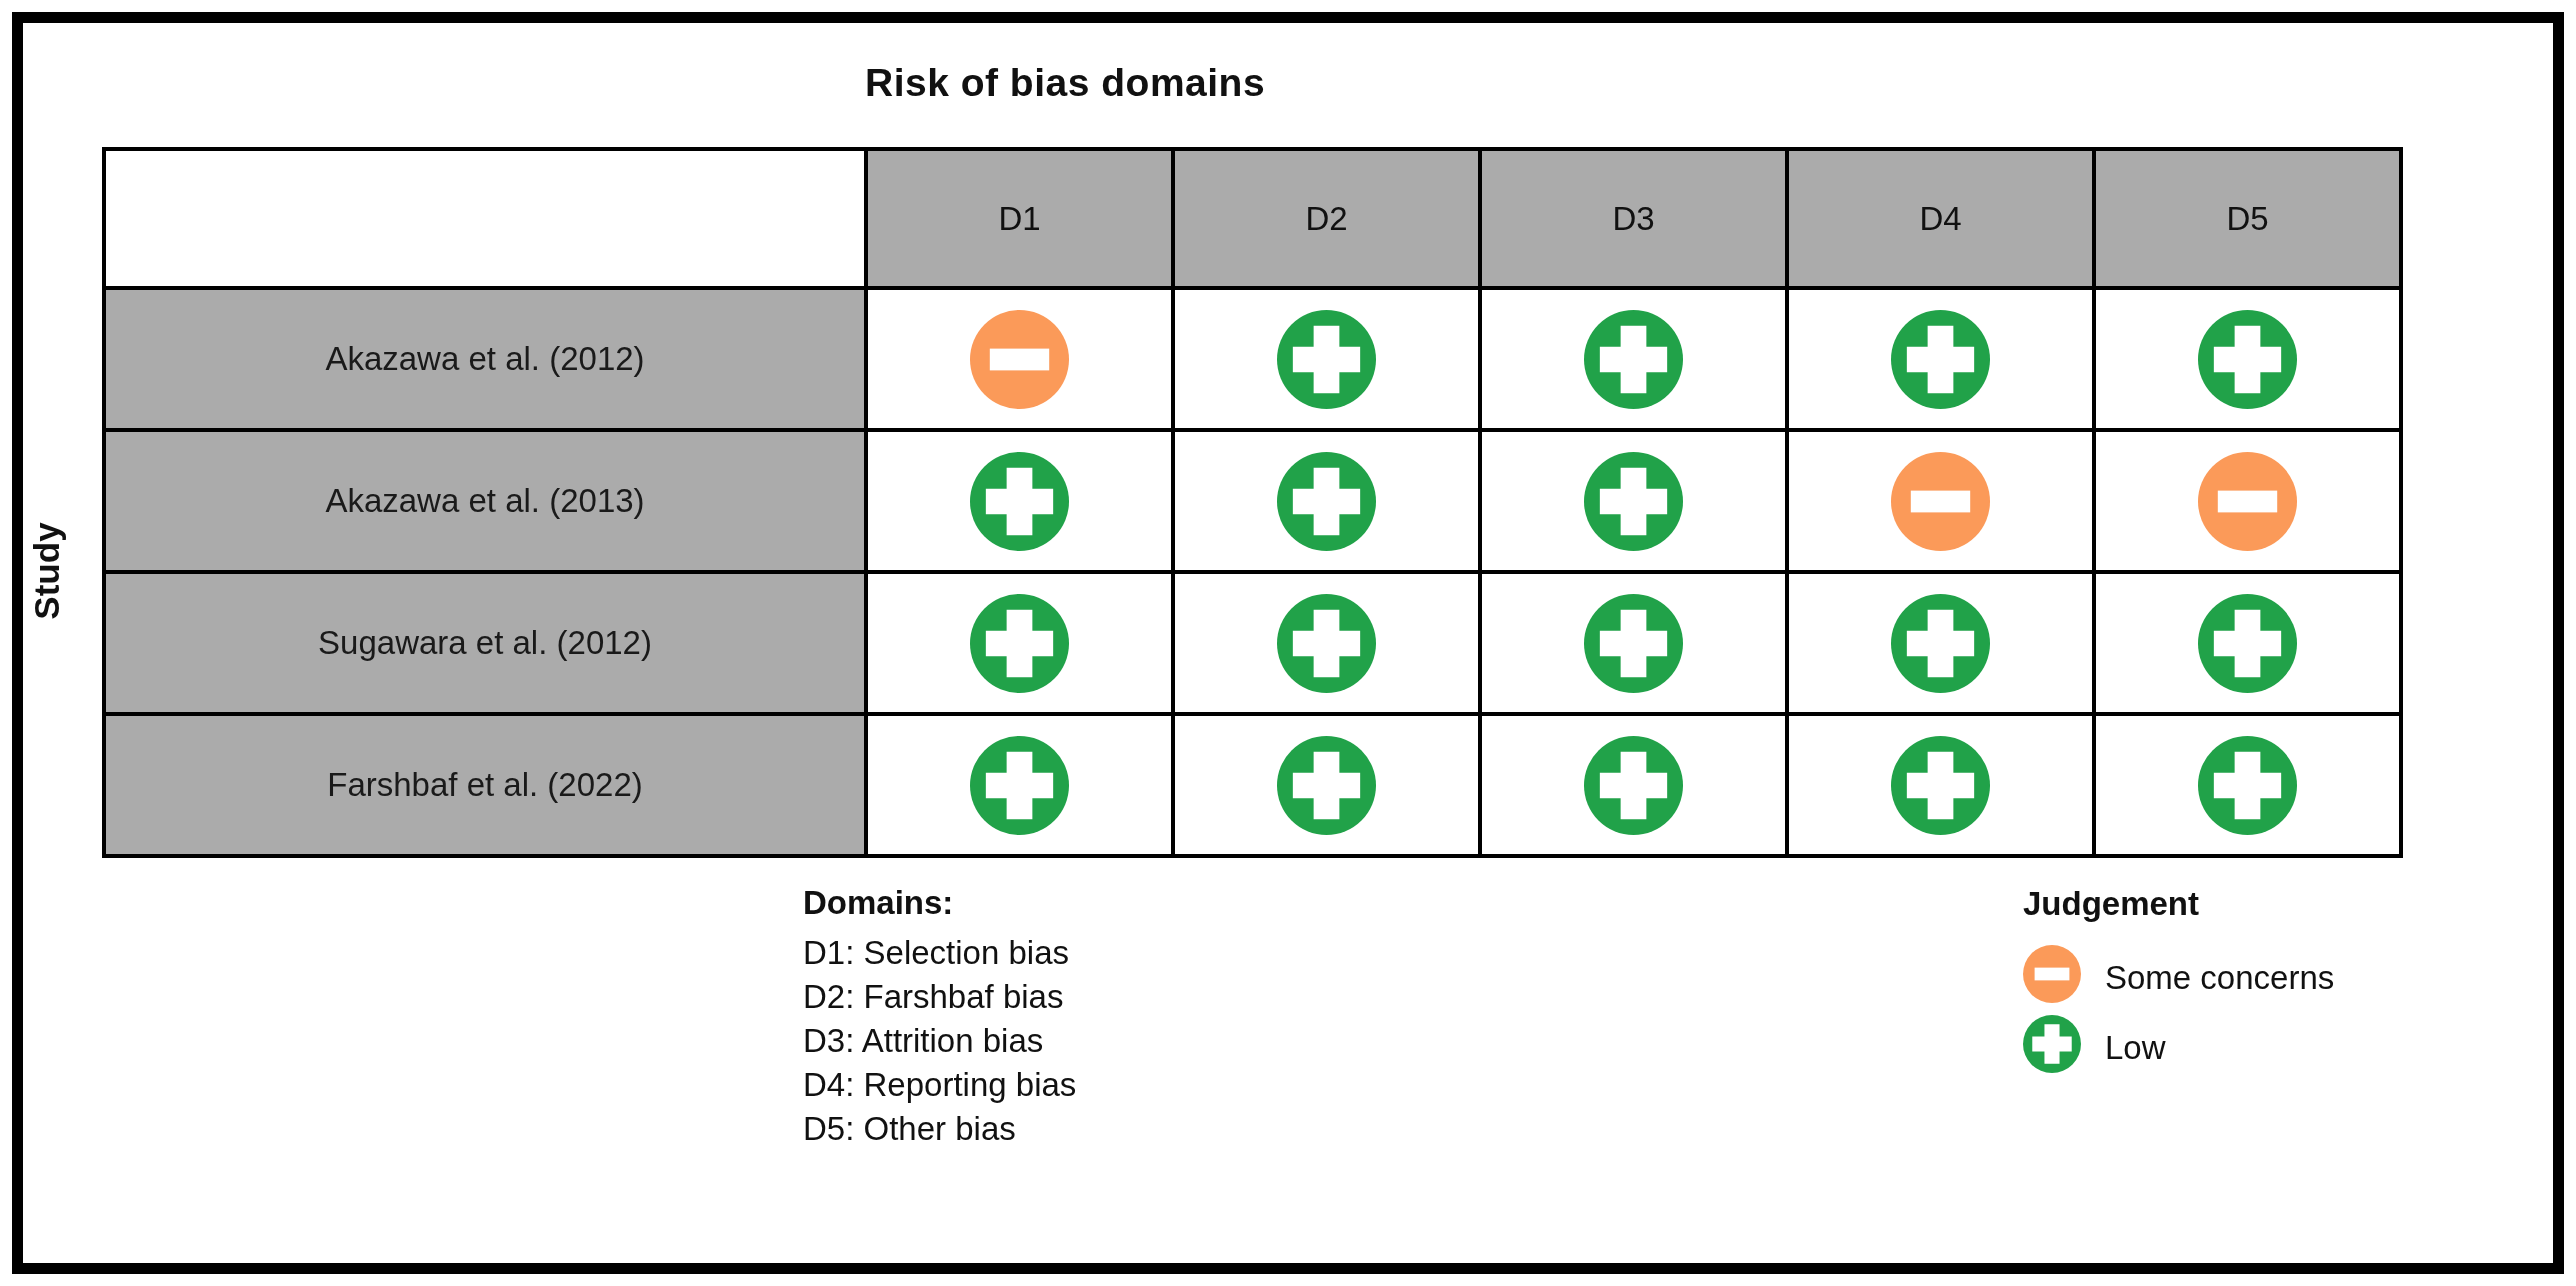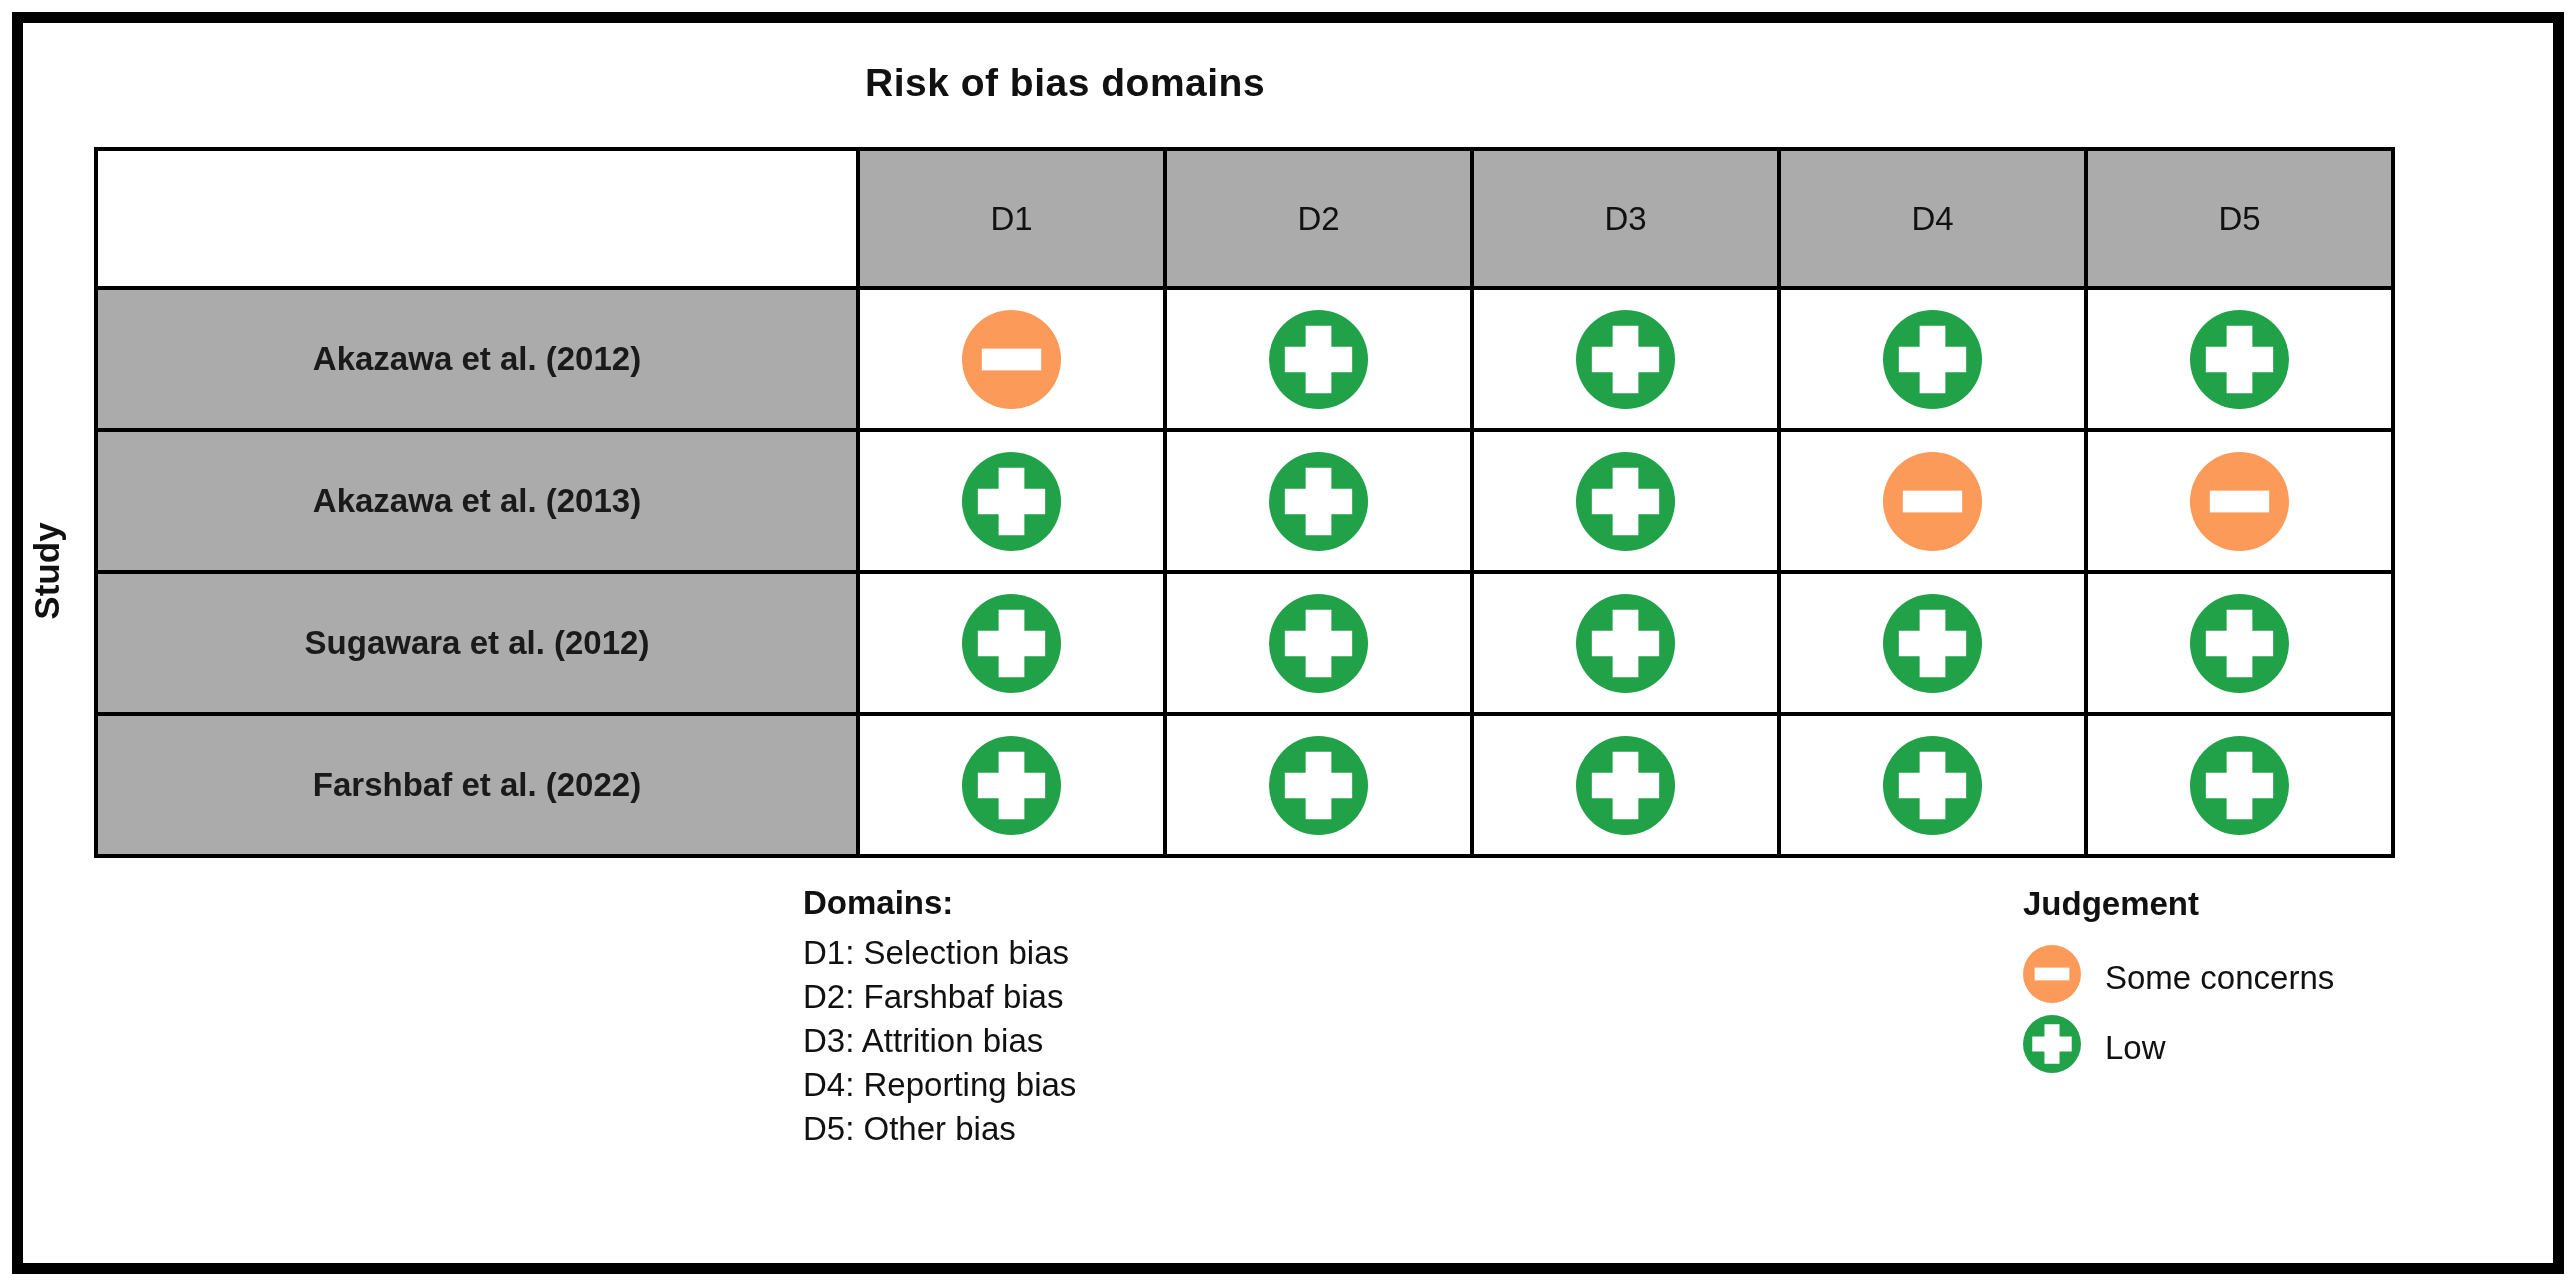--- a/index.html
+++ b/index.html
@@ -30,21 +30,21 @@
     left: 865px;
     top: 61px;
     width: 1534px;
     text-align: left;
     font-size: 39px;
     font-weight: bold;
     letter-spacing: 0.5px;
   }
   table.rob-table {
     position: absolute;
-    left: 94px;
+    left: 102px;
     top: 147px;
     border-collapse: collapse;
     table-layout: fixed;
     border-radius: 6px;
   }
   table.rob-table td, table.rob-table th {
     border: 4.6px solid #000000;
     padding: 0;
     box-sizing: border-box;
   }
@@ -63,21 +63,20 @@
     vertical-align: middle;
   }
   td.study-cell {
     width: 762px;
     height: 142px;
     background: var(--header_gray, #ABABAB);
     font-size: 33px;
     text-align: center;
     vertical-align: middle;
     color: #1a1a1a;
-    font-weight: bold;
   }
   td.icon-cell {
     width: 307px;
     height: 142px;
     background: #ffffff;
     text-align: center;
     vertical-align: middle;
   }
   td.icon-cell svg { display: inline-block; vertical-align: middle; }
 

